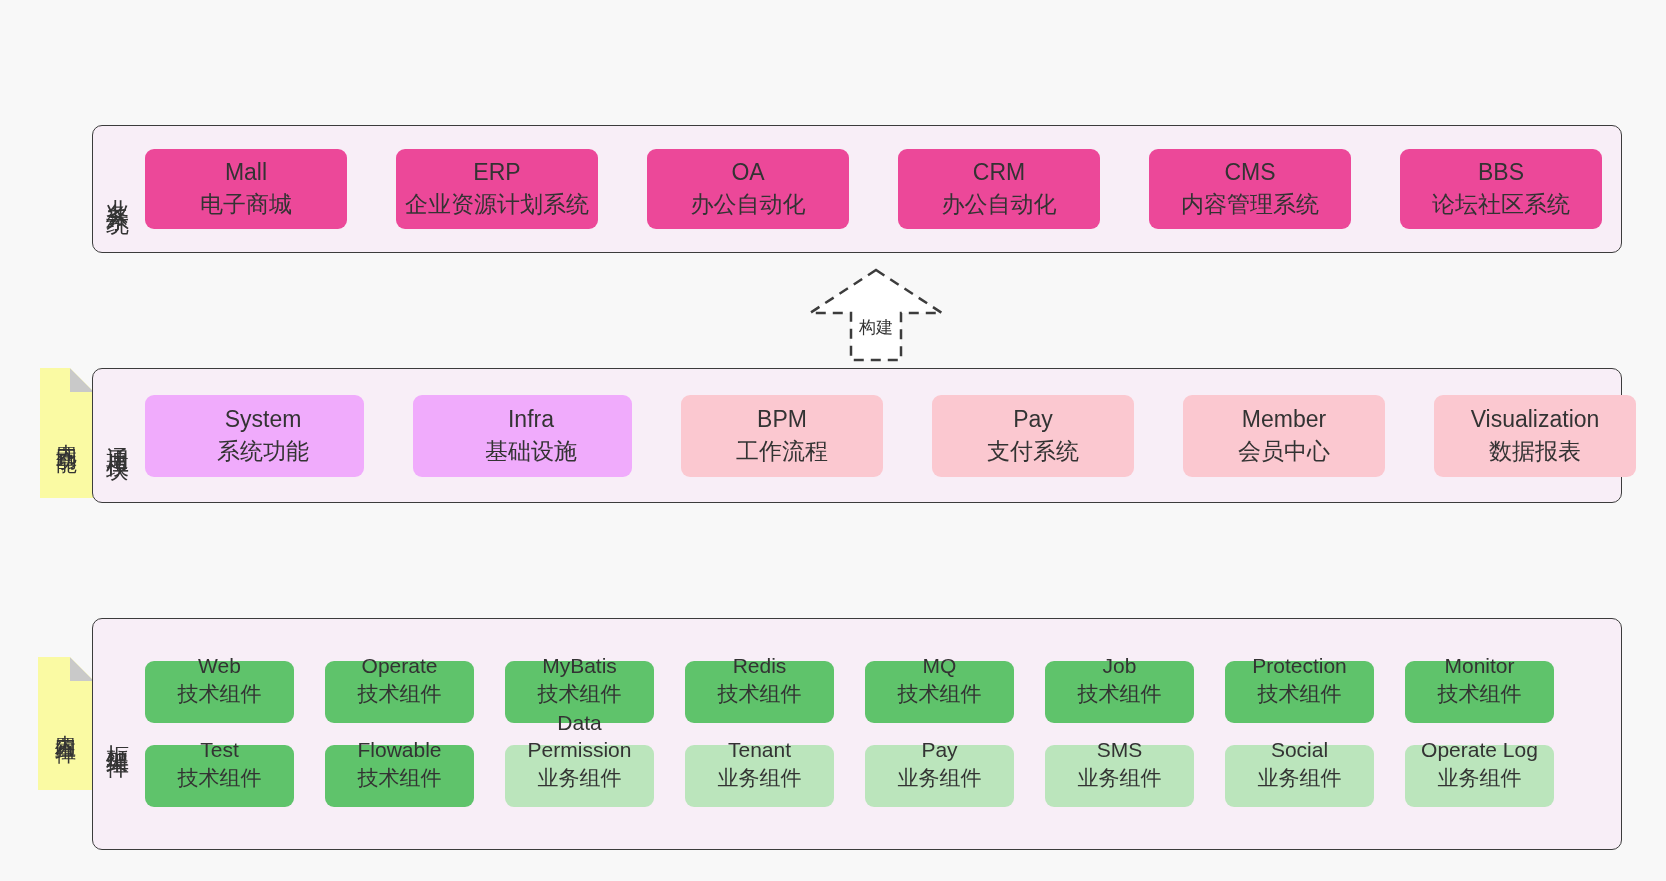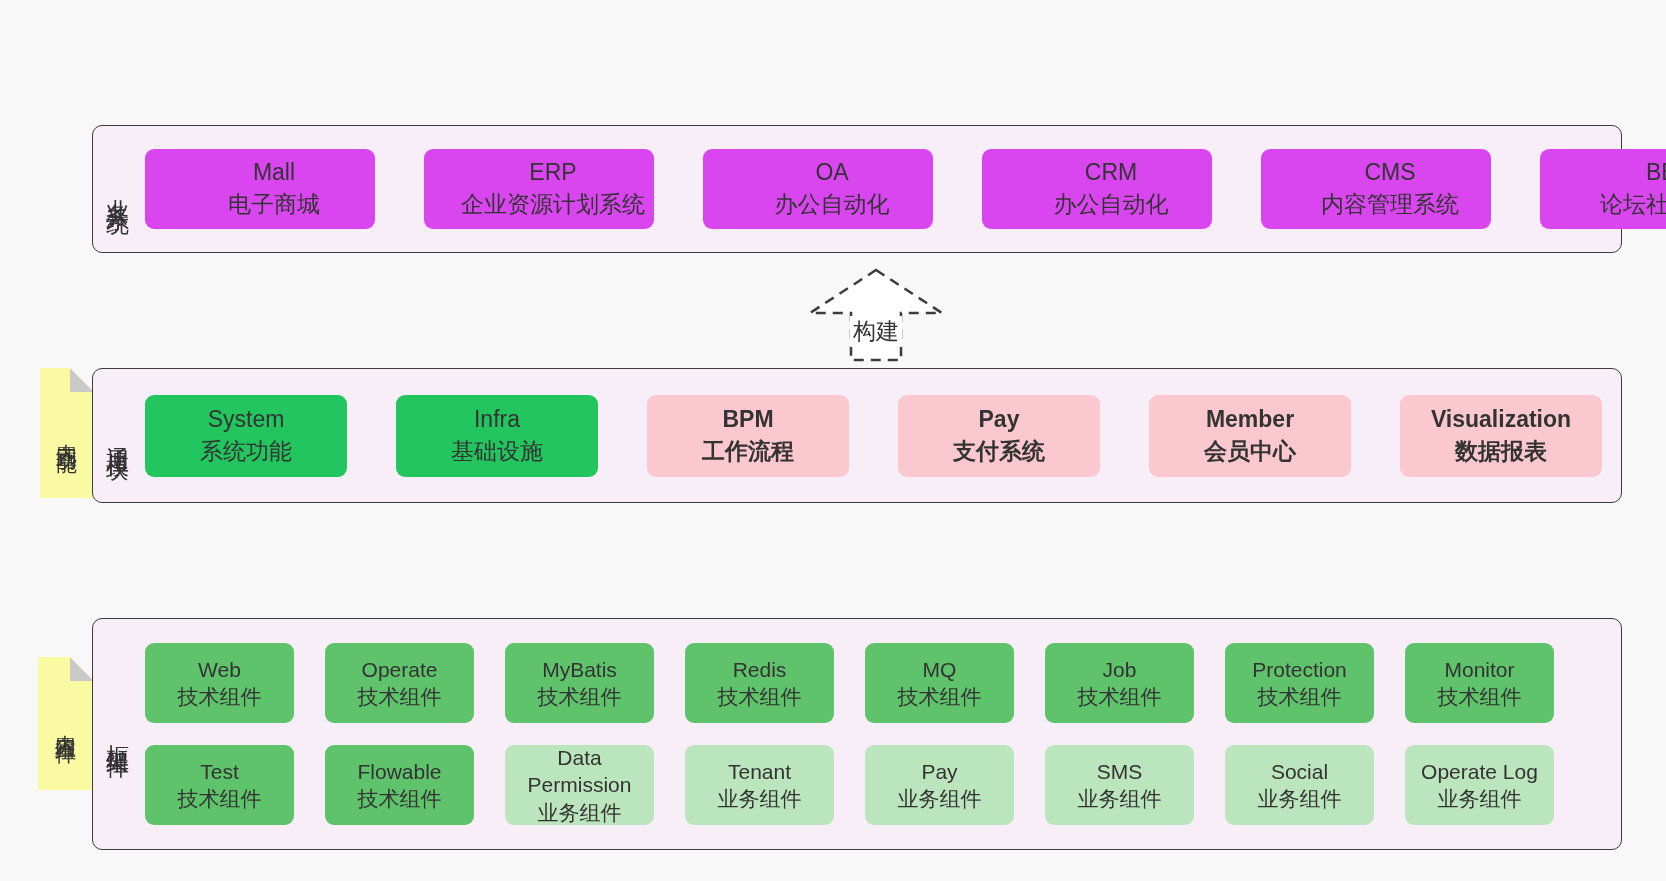--- a/index.html
+++ b/index.html
@@ -19,45 +19,45 @@
                margin:0 16px 0 13px;flex:0 0 auto;white-space:nowrap;}
 
   .boxes{display:flex;gap:49px;align-items:center;flex:0 0 auto;}
   .rows{display:flex;flex-direction:column;gap:22px;}
   .row{display:flex;gap:31px;}
 
   .box{border-radius:9px;display:flex;flex-direction:column;align-items:center;
        justify-content:center;text-align:center;line-height:1.38;}
   .cols6 .box{width:202px;height:82px;font-size:23px;}
   #layer-business .box{height:80px;}
-  .cols8 .box{width:149px;height:80px;font-size:21px;line-height:1.3;padding:16px 4px;box-sizing:border-box;}
-  .v-blue{background:#d946ef;padding-left:28px;}
-  .v-red{background:#22c55e;}
-  .v-pink{background:#fbc8d0;font-weight:bold;}
+  .cols8 .box{width:149px;height:62px;font-size:21px;line-height:1.3;padding:16px 4px;box-sizing:border-box;justify-content:flex-end;}
+  .v-blue{background:#ec4899;}
+  .v-red{background:#f0abfc;padding-left:17px;}
+  .v-pink{background:#fbc8d0;}
   .v-green{background:#5fc36b;}
   .v-lightgreen{background:#bbe5bc;}
 
   
   .note{position:absolute;background:#fafaa3;z-index:1;
         clip-path:polygon(0 0,calc(100% - 24px) 0,100% 24px,100% 100%,0 100%);
         display:flex;align-items:center;justify-content:center;}
   .note::before{content:"";position:absolute;top:0;right:0;width:24px;height:24px;
         background:#c9c9c9;clip-path:polygon(0 0,100% 100%,0 100%);}
   .note-text{writing-mode:vertical-lr;text-orientation:upright;font-size:21px;
         line-height:1;letter-spacing:3px;white-space:nowrap;}
   #note-builtin-features{left:40px;top:368px;width:54px;height:130px;}
   #note-builtin-components{left:38px;top:657px;width:56px;height:133px;}
 
   
   .arrow-wrap{position:absolute;width:150px;height:94px;z-index:3;}
   #arrow-build{left:801px;top:268px;}
   #arrow-implement{left:797px;top:516px;}
   .arrow-wrap svg{position:absolute;left:0;top:0;}
   .arrow-label{position:absolute;left:50%;transform:translateX(-50%);top:48px;
-        font-size:23px;background:#ffffff;padding:0 3px;white-space:nowrap;}
+        font-size:17px;background:#ffffff;padding:0 3px;white-space:nowrap;}
 </style>
 </head>
 <body>
 
 <div class="canvas">
 
   <div class="note" id="note-builtin-features">
     <span class="note-text">内置功能</span>
   </div>
   <div class="note" id="note-builtin-components">

